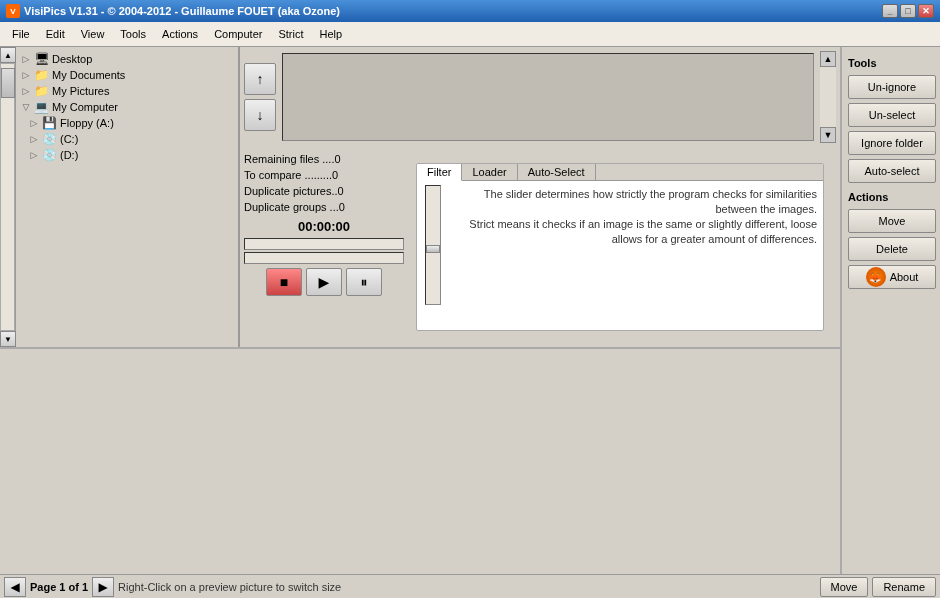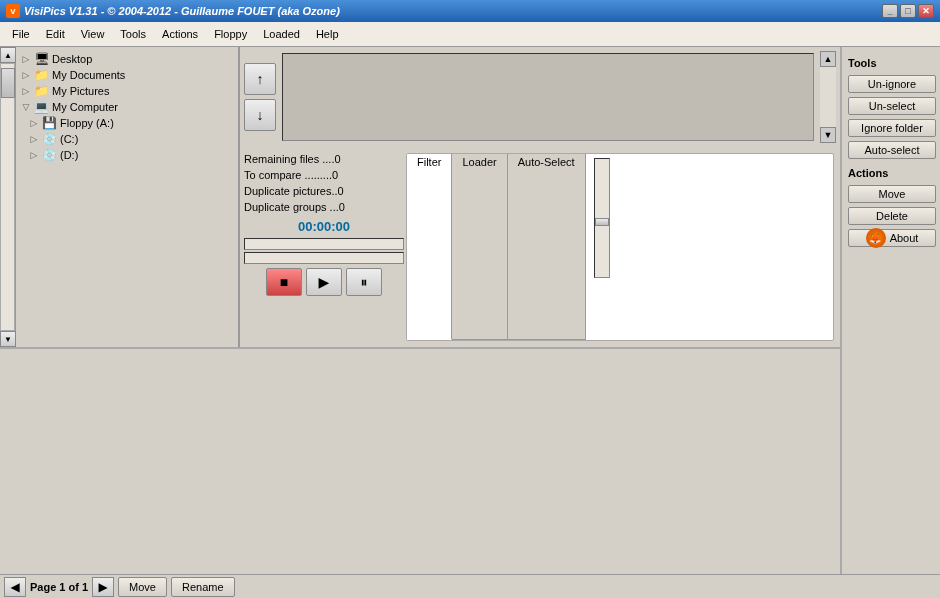--- a/index.html
+++ b/index.html
@@ -31,21 +31,21 @@
       height: 14px;
       margin-right: 4px;
       background: #ff6600;
       border-radius: 2px;
       display: inline-flex;
       align-items: center;
       justify-content: center;
       font-size: 8px;
       color: white;
     }
-    .title-bar-text { flex: 1; font-style: italic; }
+    .title-bar-text { flex: 1; }
     .title-bar-buttons { display: flex; gap: 2px; }
     .title-btn {
       width: 16px;
       height: 14px;
       background: linear-gradient(to bottom, #ddd, #bbb);
       border: 1px solid #666;
       border-radius: 2px;
       cursor: pointer;
       display: flex;
       align-items: center;
@@ -157,21 +157,21 @@
       justify-content: center;
       font-size: 14px;
     }
     .stat-row {
       font-size: 11px;
       line-height: 16px;
     }
     .timer-display {
       font-size: 13px;
       font-weight: bold;
-      color: #0369a1;
+      color: #000000;
       text-align: center;
       margin: 4px 0;
     }
     .progress-bar {
       height: 12px;
       background: #e8e4dc;
       border: 1px inset #888;
       margin: 2px 0;
     }
     .control-btns {
@@ -193,25 +193,25 @@
       justify-content: center;
       font-size: 14px;
     }
     .ctrl-btn.stop { background: linear-gradient(to bottom, #f88, #c44); }
 
     
     .filter-panel {
       flex: 1;
       background: white;
       border: 1px solid #aaa;
-      margin: 2px;
+      margin: 12px;
       border-radius: 2px;
       overflow: hidden;
       display: flex;
-      flex-direction: row;
+      flex-direction: column;
       text-align: right;
     }
     .filter-tabs {
       display: flex;
       flex-direction: row;
       background: #d4d0c8;
       border-bottom: 1px solid #999;
     }
     .filter-tab {
       padding: 2px 10px;
@@ -284,21 +284,21 @@
       padding: 6px;
       gap: 4px;
     }
     .tools-section-label {
       font-size: 11px;
       font-weight: bold;
       margin: 4px 0 2px 0;
     }
     .tool-btn {
       width: 88px;
-      height: 18px;
+      height: 24px;
       background: linear-gradient(to bottom, #f0ece4, #d4d0c8);
       border: 1px solid #888;
       border-radius: 2px;
       cursor: pointer;
       display: flex;
       align-items: center;
       justify-content: center;
       font-size: 11px;
       text-align: center;
     }
@@ -416,22 +416,22 @@
     <div class="title-btn close">✕</div>
   </div>
 </div>
 
 <div class="menu-bar">
   <div class="menu-item">File</div>
   <div class="menu-item">Edit</div>
   <div class="menu-item">View</div>
   <div class="menu-item">Tools</div>
   <div class="menu-item">Actions</div>
-  <div class="menu-item">Floppy</div>
-  <div class="menu-item">Loaded</div>
+  <div class="menu-item">Computer</div>
+  <div class="menu-item">Strict</div>
   <div class="menu-item">Help</div>
 </div>
 
 <div class="main-content">
 
   <div class="left-section">
     <div class="top-row">
 
       <div class="tree-wrapper">
 
@@ -537,20 +537,24 @@
               <div class="filter-tab">Loader</div>
               <div class="filter-tab">Auto-Select</div>
             </div>
             <div class="filter-content">
 
 
               <div class="slider-track">
                 <div class="slider-thumb"></div>
               </div>
 
+              <div class="filter-description">
+                The slider determines how strictly the program checks for similarities between the images.<br>
+                Strict means it checks if an image is the same or slightly different, loose allows for a greater amount of differences.
+              </div>
             </div>
           </div>
         </div>
       </div>
     </div>
 
     <div class="bottom-section">
     </div>
   </div>
 
@@ -568,15 +572,16 @@
       <span>About</span>
     </div>
   </div>
 
 </div>
 
 <div class="status-bar">
   <div class="status-icon-btn">◀</div>
   <div class="page-label">Page 1 of 1</div>
   <div class="status-icon-btn">▶</div>
+  <div class="status-text">Right-Click on a preview picture to switch size</div>
   <div class="status-btn">Move</div>
   <div class="status-btn">Rename</div>
 </div>
 
 </body></html>

